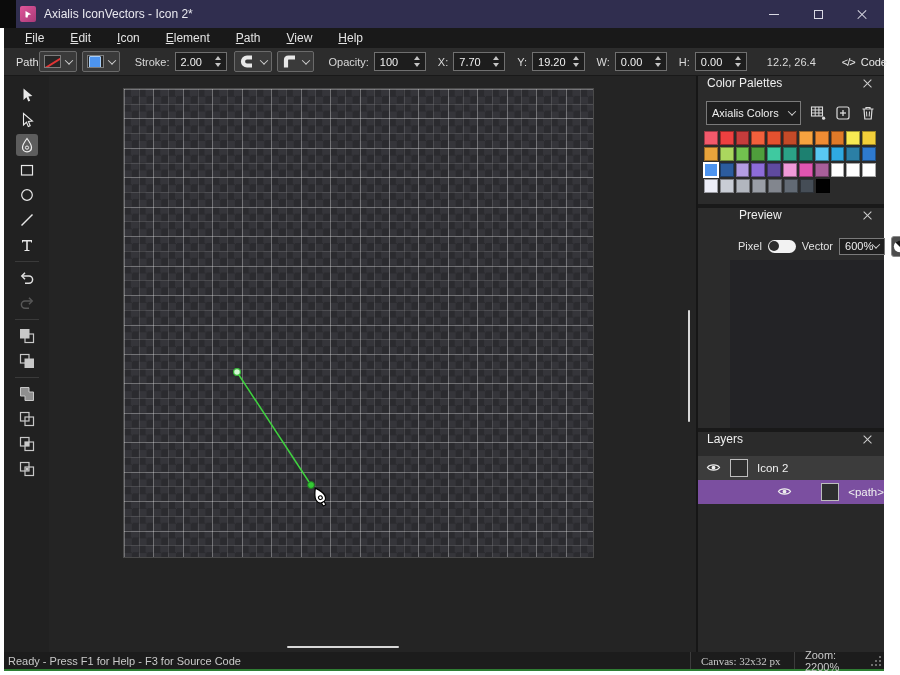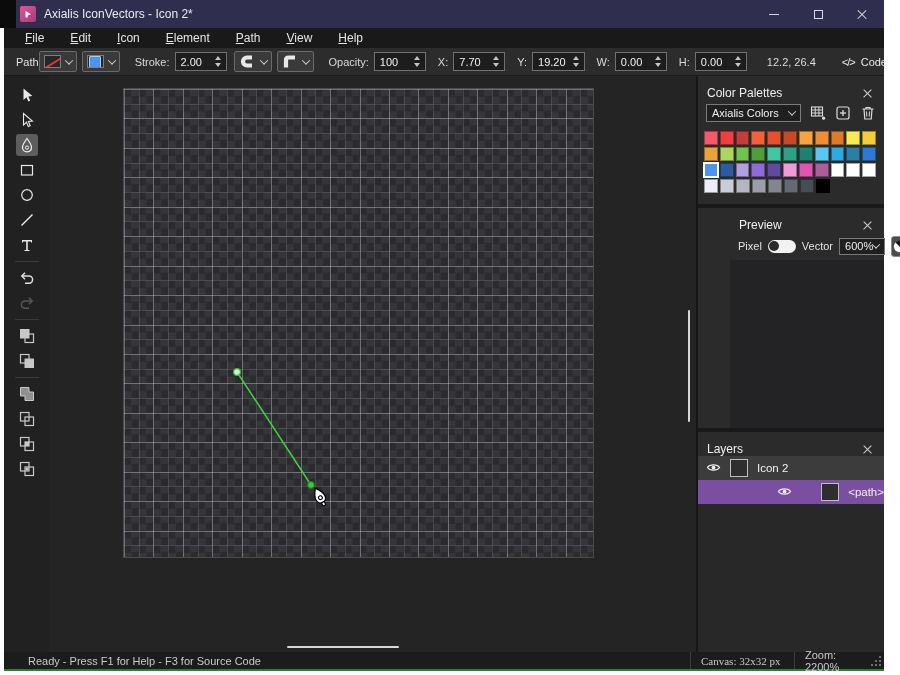--- a/index.html
+++ b/index.html
@@ -67,29 +67,29 @@
         repeating-linear-gradient(to bottom, rgba(255,255,255,0.12) 0 1px, transparent 1px 14.72px),
         repeating-linear-gradient(to right, rgba(255,255,255,0.22) 0 1px, transparent 1px 29.44px),
         repeating-linear-gradient(to bottom, rgba(255,255,255,0.22) 0 1px, transparent 1px 29.44px); }
   .draw-layer { position:absolute; left:0; top:0; }
   .pen-cursor { position:absolute; left:185px; top:396px; }
   .vscroll { position:absolute; right:6px; top:234px; width:2px; height:112px; background:#d8d8d8; border-radius:1px; }
   .hscroll { position:absolute; left:238px; bottom:4px; width:112px; height:2px; background:#d8d8d8; border-radius:1px; }
 
   
   .rightpanel { width:188px; flex:0 0 auto; background:#2b2b2b; border-left:2px solid #161616; display:flex; flex-direction:column; font-size:12px; color:#e6e6e6; }
-  .panel-head { height:24px; display:flex; align-items:flex-end; padding:0 9px; flex:0 0 auto;gap:41px; }
+  .panel-head { height:24px; display:flex; align-items:flex-start; padding:0 9px; flex:0 0 auto;gap:41px; }
   .panel-title { font-size:12px; color:#efefef; }
   .panel-close { margin-left:auto; display:flex; align-items:center; justify-content:center; width:14px; height:14px; }
   .panel-close .x-icon::before,.panel-close .x-icon::after { background:#cfcfcf; width:11px; }
   .section-div { height:4px; background:#191919; flex:0 0 auto; }
 
   .cp-section { height:128px; flex:0 0 auto; display:flex; flex-direction:column; }
   .cp-controls { height:26px; display:flex; align-items:center; padding:0 8px; gap:9px; }
-  .select-box { display:inline-flex; align-items:center; height:18px; background:#1f1f1f; border:1px solid #7a7a7a; padding:0 5px; font-size:11px; color:#eee; }
+  .select-box { display:inline-flex; align-items:center; height:24px; background:#1f1f1f; border:1px solid #7a7a7a; padding:0 5px; font-size:11px; color:#eee; }
   .cp-select { width:112px; }
   .select-box .chev { margin-left:auto; }
   .icon-btn { display:flex; align-items:center; justify-content:center; width:17px; height:17px; }
   .swatch-grid { padding:5px 6px 0 6px; }
   .swatch-row { display:flex; height:16px; }
   .swatch { width:14px; height:14px; margin-right:2px; border:1px solid rgba(0,0,0,0.35); }
   .swatch.selected { outline:2px solid #ffffff; outline-offset:-1px; }
 
   .preview-section { height:220px; flex:0 0 auto; display:flex; flex-direction:column;margin-left:32px; }
   .preview-controls { height:28px; display:flex; align-items:center; padding:0 8px; gap:6px; font-size:11px; color:#e2e2e2; }
@@ -102,21 +102,21 @@
   .layers-section { flex:1 1 auto; display:flex; flex-direction:column; min-height:0; }
   .layers-list { display:flex; flex-direction:column; }
   .layer-row { height:24px; display:flex; align-items:center; padding-left:8px; background:#3c3c3c; gap:9px; font-size:11.5px; color:#f0f0f0; }
   .layer-row.selected { background:#7b4fa0;justify-content:flex-end; }
   .layer-row .thumb { width:18px; height:18px; background:#2e2e2e; border:1px solid #bdbdbd; flex:0 0 auto; }
   .layer-row.indent .thumb { margin-left:20px; }
   .layers-empty { flex:1; background:#282828; }
 
   
   .statusbar { height:17px; background:#1c1c1c; display:flex; align-items:center; font-size:11px; color:#c9c9c9; flex:0 0 auto; }
-  .status-left { padding-left:24px; }
+  .status-left { padding-left:4px; }
   .status-spacer { flex:1; }
   .status-cell { border-left:1px solid #3c3c3c; height:100%; display:flex; align-items:center; padding:0 10px; }
   .cell-canvas { width:104px;font-family:Liberation Serif, serif; }
   .cell-zoom { width:76px; }
   .grip { width:12px; height:12px; margin-right:2px; }
 </style>
 </head>
 <body>
 
 <div class="page">

